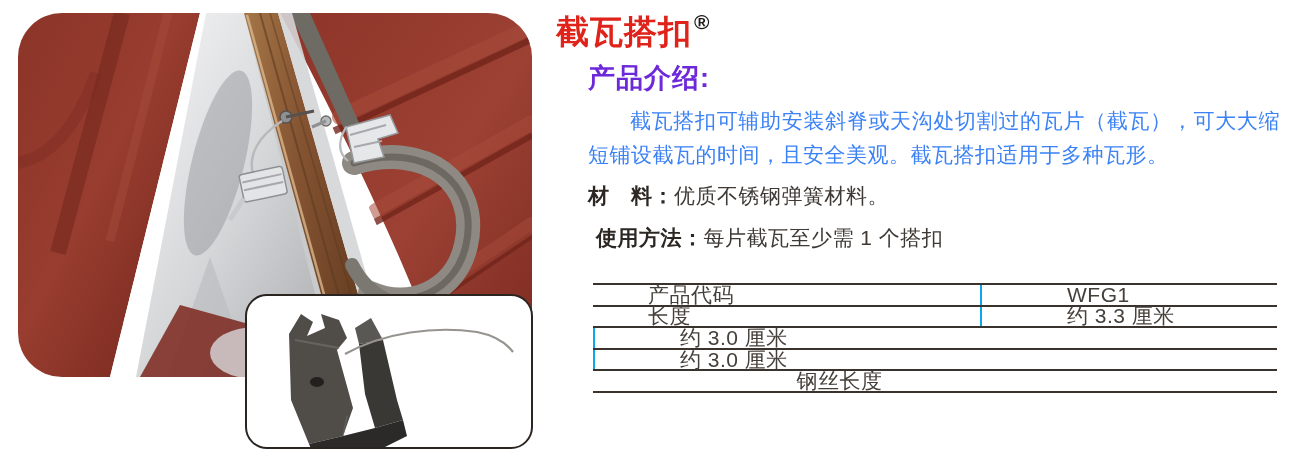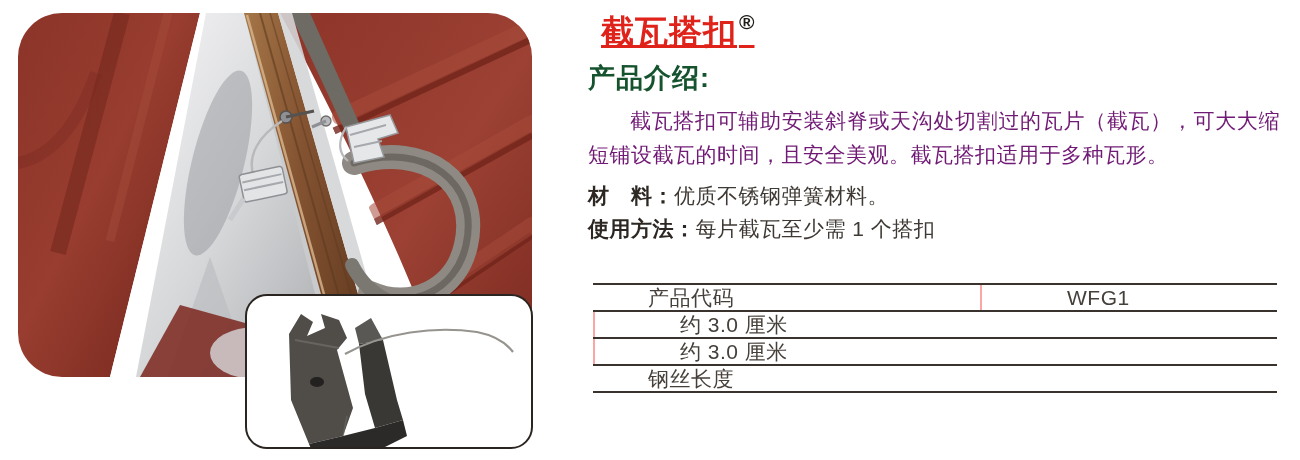--- a/index.html
+++ b/index.html
@@ -14,60 +14,59 @@
     border-radius:44px;overflow:hidden;background:#fff;
   }
   .photo svg{display:block;}
   .inset{
     position:absolute;left:245px;top:294px;width:288px;height:155px;
     box-sizing:border-box;border:2px solid #2b2522;border-radius:22px;
     background:#ffffff;overflow:hidden;
   }
   
   .title{
-    position:absolute;left:601px;top:10px;
+    position:absolute;left:556px;top:10px;
     font-size:33px;font-weight:bold;color:#e0231a;letter-spacing:1px;
     white-space:nowrap;
-    text-decoration:underline;
   }
   .title .reg{
     font-size:21px;color:#1d1a17;font-weight:bold;
     vertical-align:14px;letter-spacing:0;margin-left:2px;
   }
   .section-heading{
     position:absolute;left:588px;top:60px;
-    font-size:27px;font-weight:bold;color:#14532d;letter-spacing:1px;
+    font-size:27px;font-weight:bold;color:#6d28d9;letter-spacing:1px;
   }
   .desc{
     position:absolute;left:588px;top:104px;width:692px;
-    font-size:21px;line-height:34px;color:#701a75;
+    font-size:21px;line-height:34px;color:#3b82f6;
     text-indent:2em;text-align:justify;letter-spacing:0.5px;
   }
   .kv-line{
     position:absolute;left:588px;font-size:21px;color:#3e3934;
     letter-spacing:0.5px;white-space:nowrap;
   }
   .kv-line .kv-label{font-weight:bold;color:#2c2722;}
   .kv-material{top:182px;}
-  .kv-usage{top:215px;}
+  .kv-usage{top:224px;margin-left:8px;}
   
   .spec-table{
     position:absolute;left:593px;top:283px;width:684px;height:110px;
     box-sizing:border-box;display:flex;flex-direction:column;
     border-top:2px solid #39322d;border-bottom:2px solid #39322d;
     font-size:21px;color:#46403b;
   }
   .spec-row{flex:1;display:flex;border-bottom:2px solid #39322d;min-height:0;}
-  .spec-row:last-child{border-bottom:none;}
+  .spec-row:last-child{border-bottom:none;justify-content:center;}
   .spec-cell-label{
     width:387px;box-sizing:border-box;padding-left:55px;
     display:flex;align-items:center;letter-spacing:0.5px;
   }
   .spec-cell-value{
-    flex:1;box-sizing:border-box;border-left:2px solid #fca5a5;
+    flex:1;box-sizing:border-box;border-left:2px solid #0ea5e9;
     padding-left:85px;display:flex;align-items:center;letter-spacing:0.5px;
   }
 </style>
 </head>
 <body>
 
 <div class="photo">
   <svg width="514" height="364" viewBox="0 0 514 364">
     <defs>
       <linearGradient id="gradL" x1="0" y1="0" x2="1" y2="1">
@@ -190,20 +189,24 @@
 <div class="kv-line kv-usage">
   <span class="kv-label">使用方法：</span><span>每片截瓦至少需 1 个搭扣</span>
 </div>
 
 <div class="spec-table">
   <div class="spec-row">
     <div class="spec-cell-label">产品代码</div>
     <div class="spec-cell-value">WFG1</div>
   </div>
   <div class="spec-row">
+    <div class="spec-cell-label">长度</div>
+    <div class="spec-cell-value">约 3.3 厘米</div>
+  </div>
+  <div class="spec-row">
     <div class="spec-cell-value">约 3.0 厘米</div>
   </div>
   <div class="spec-row">
     <div class="spec-cell-value">约 3.0 厘米</div>
   </div>
   <div class="spec-row">
     <div class="spec-cell-label">钢丝长度</div>
   </div>
 </div>
 

